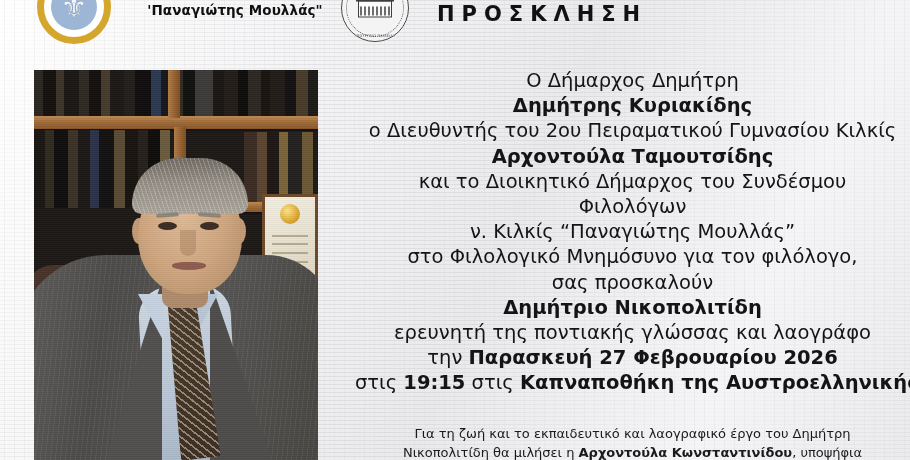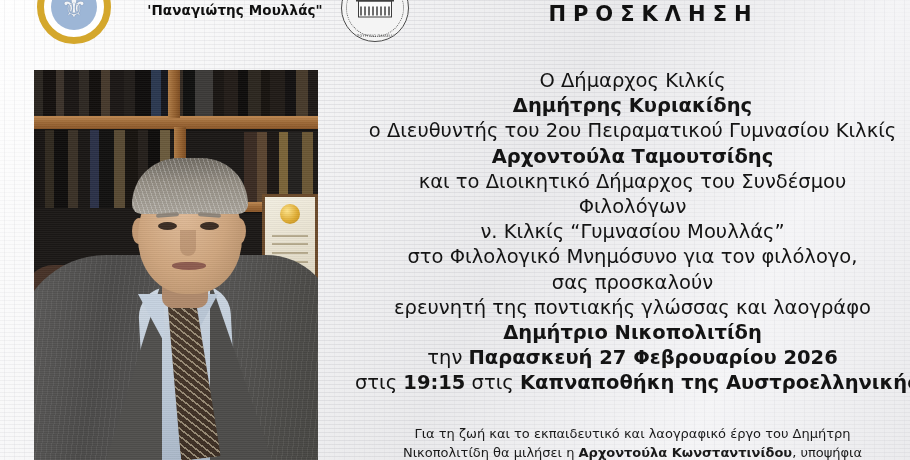--- a/index.html
+++ b/index.html
@@ -133,21 +133,20 @@
     color: #3c3c3c;
     white-space: nowrap;
     overflow: hidden;
   }
   .logo-right .seal-arc-bot { bottom: 3px; }
 
   .title {
     position: absolute;
     left: 430px; top: 2px;
     width: 440px;
-    text-align: center;
     font-size: 21px;
     font-weight: bold;
     color: #111111;
     letter-spacing: 7px;
     text-indent: 7px;
   }
 
   
   .photo {
     position: absolute;
@@ -519,31 +518,31 @@
       <div class="eye l"></div>
       <div class="eye r"></div>
       <div class="nose"></div>
       <div class="mouth"></div>
     </div>
 
     <div class="photo-grain"></div>
   </div>
 
   <div class="invite">
-    <div class="ln">Ο Δήμαρχος Κιλκίς</div>
+    <div class="ln">Ο Δήμαρχος Δημήτρη</div>
     <div class="ln b">Δημήτρης Κυριακίδης</div>
     <div class="ln">ο Διευθυντής του 2ου Πειραματικού Γυμνασίου Κιλκίς</div>
     <div class="ln b">Αρχοντούλα Ταμουτσίδης</div>
     <div class="ln">και το Διοικητικό Δήμαρχος του Συνδέσμου</div>
     <div class="ln">Φιλολόγων</div>
-    <div class="ln">ν. Κιλκίς “Γυμνασίου Μουλλάς”</div>
+    <div class="ln">ν. Κιλκίς “Παναγιώτης Μουλλάς”</div>
     <div class="ln">στο Φιλολογικό Μνημόσυνο για τον φιλόλογο,</div>
     <div class="ln">σας προσκαλούν</div>
+    <div class="ln b">Δημήτριο Νικοπολιτίδη</div>
     <div class="ln">ερευνητή της ποντιακής γλώσσας και λαογράφο</div>
-    <div class="ln b">Δημήτριο Νικοπολιτίδη</div>
 
     <div class="ln"><span>την </span><b>Παρασκευή 27 Φεβρουαρίου 2026</b></div>
 
     <div class="ln"><span>στις </span><b>19:15</b><span> στις </span><b>Καπναποθήκη της Αυστροελληνικής</b></div>
   </div>
 
   <div class="footnote">
     <div class="ln">Για τη ζωή και το εκπαιδευτικό και λαογραφικό έργο του Δημήτρη</div>
     <div class="ln"><span>Νικοπολιτίδη θα μιλήσει η </span><b>Αρχοντούλα Κωνσταντινίδου</b><span>, υποψήφια</span></div>
   </div>

